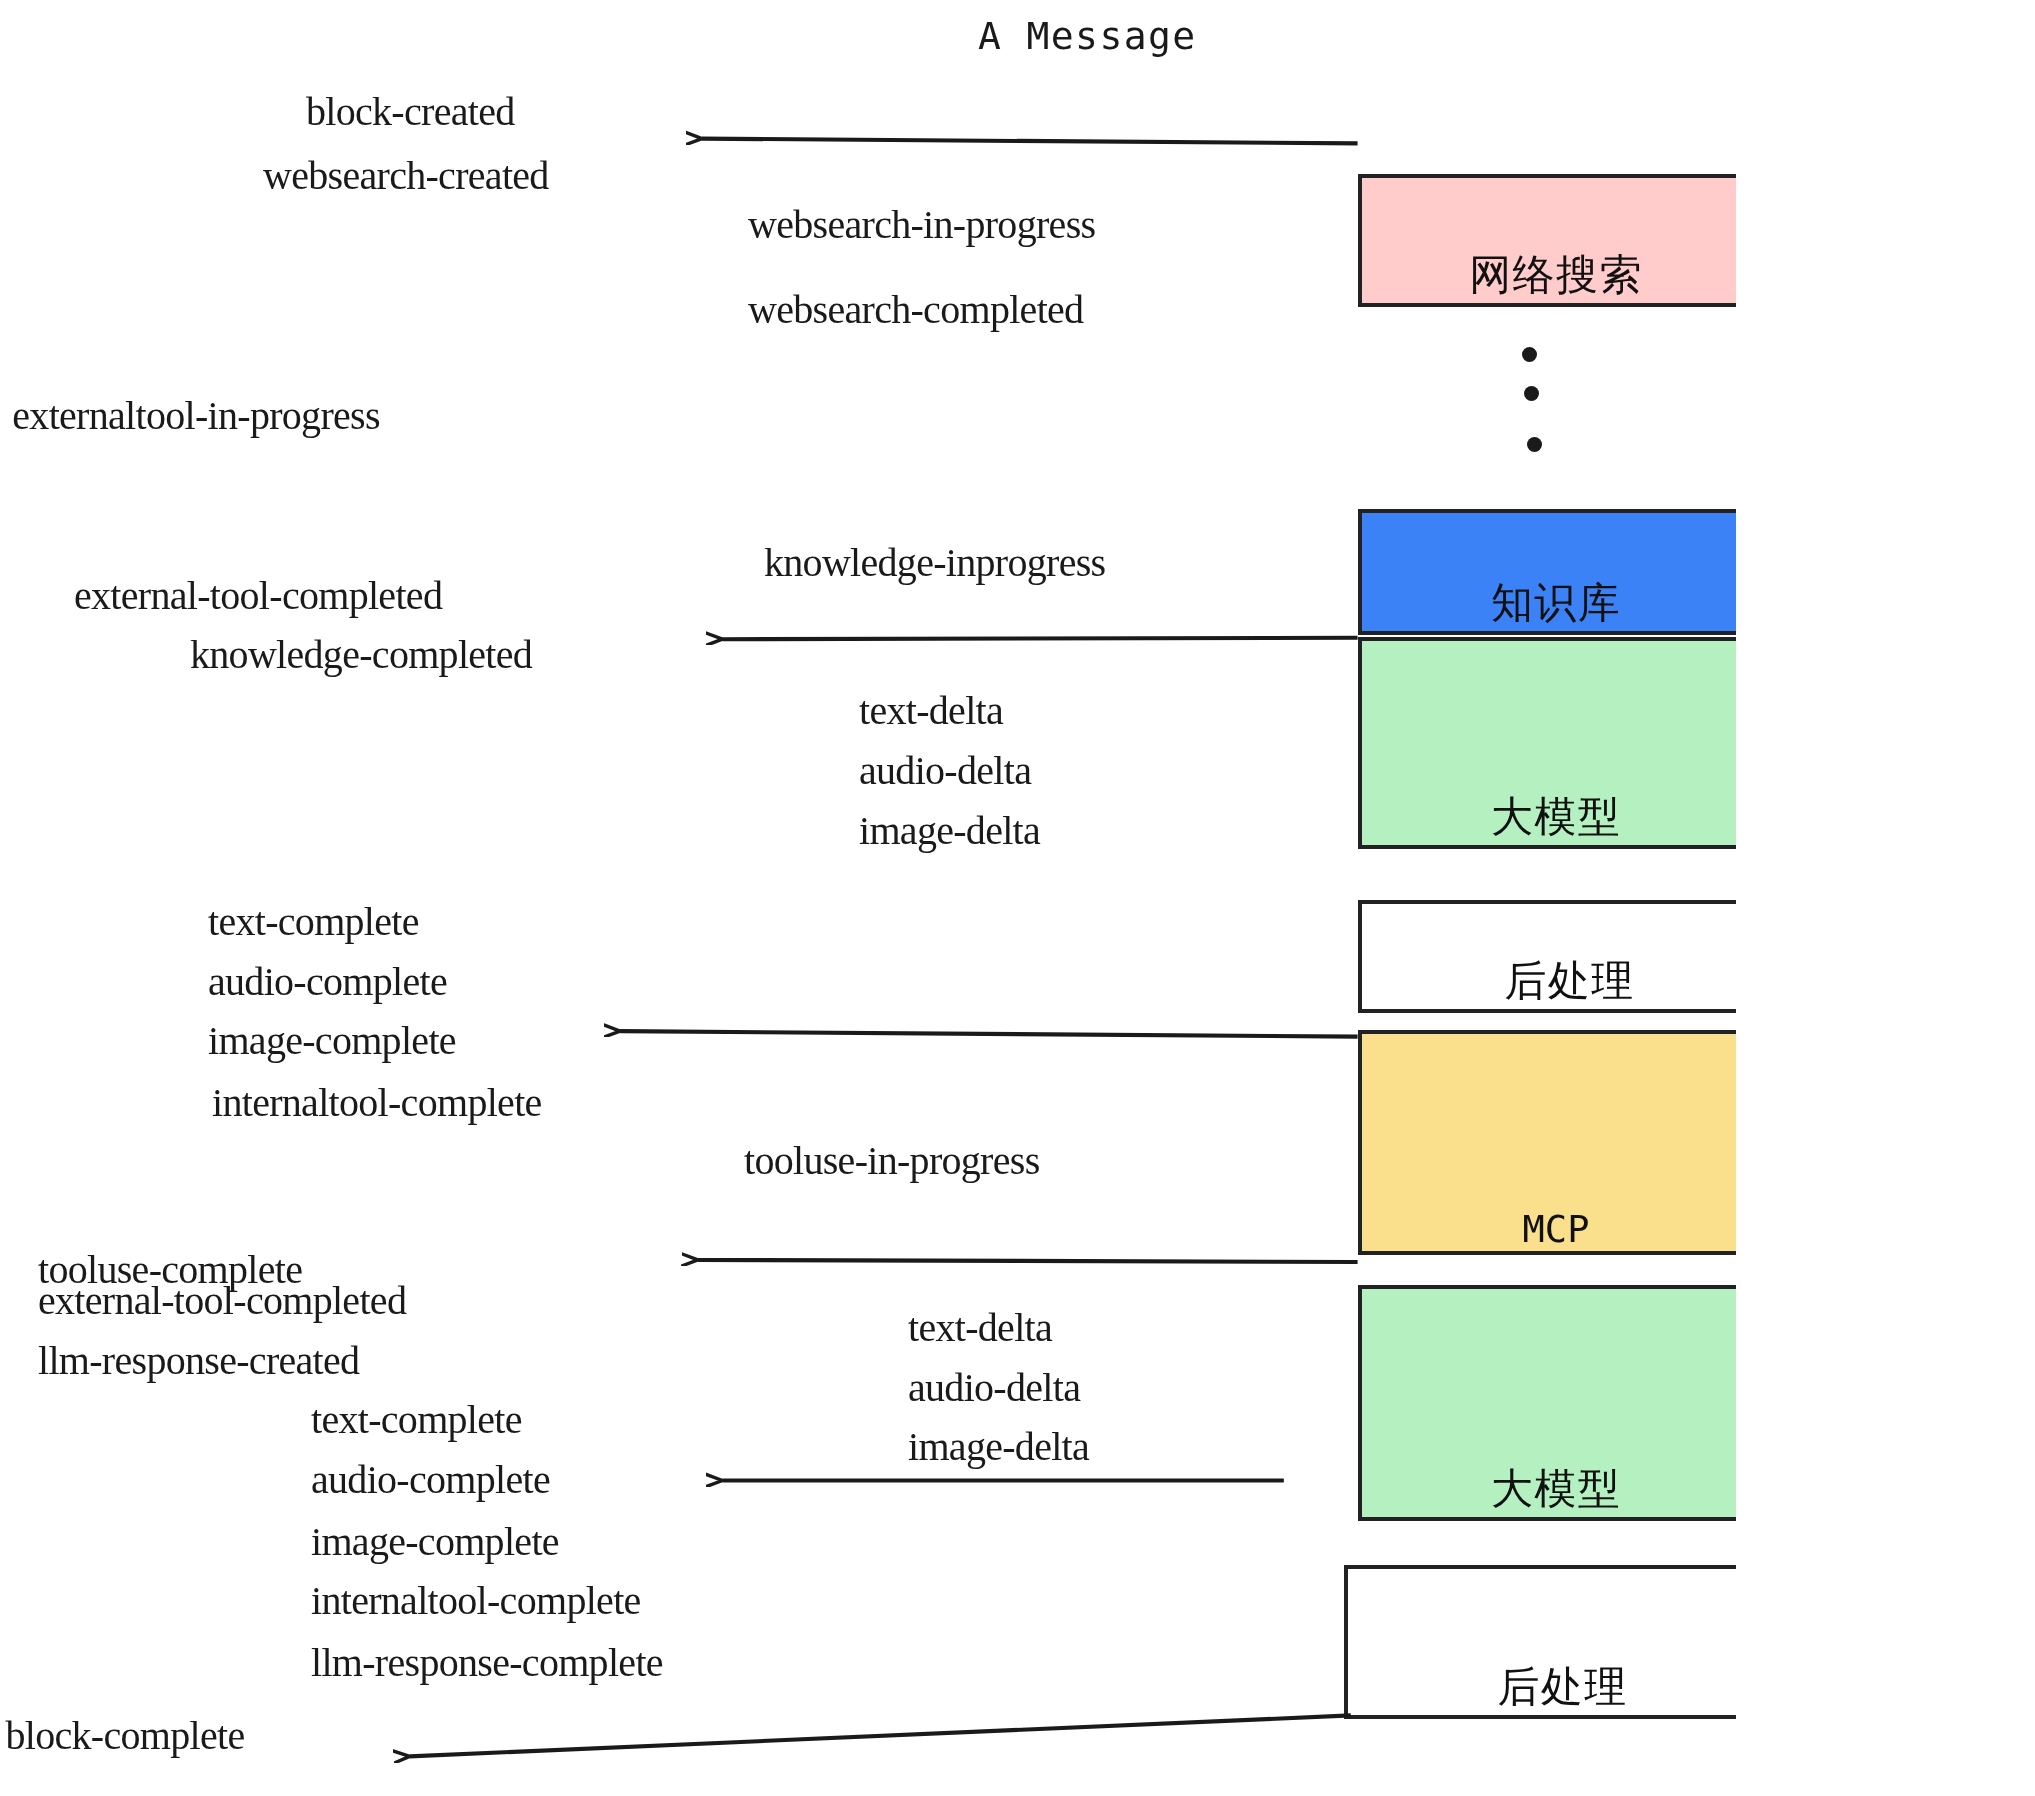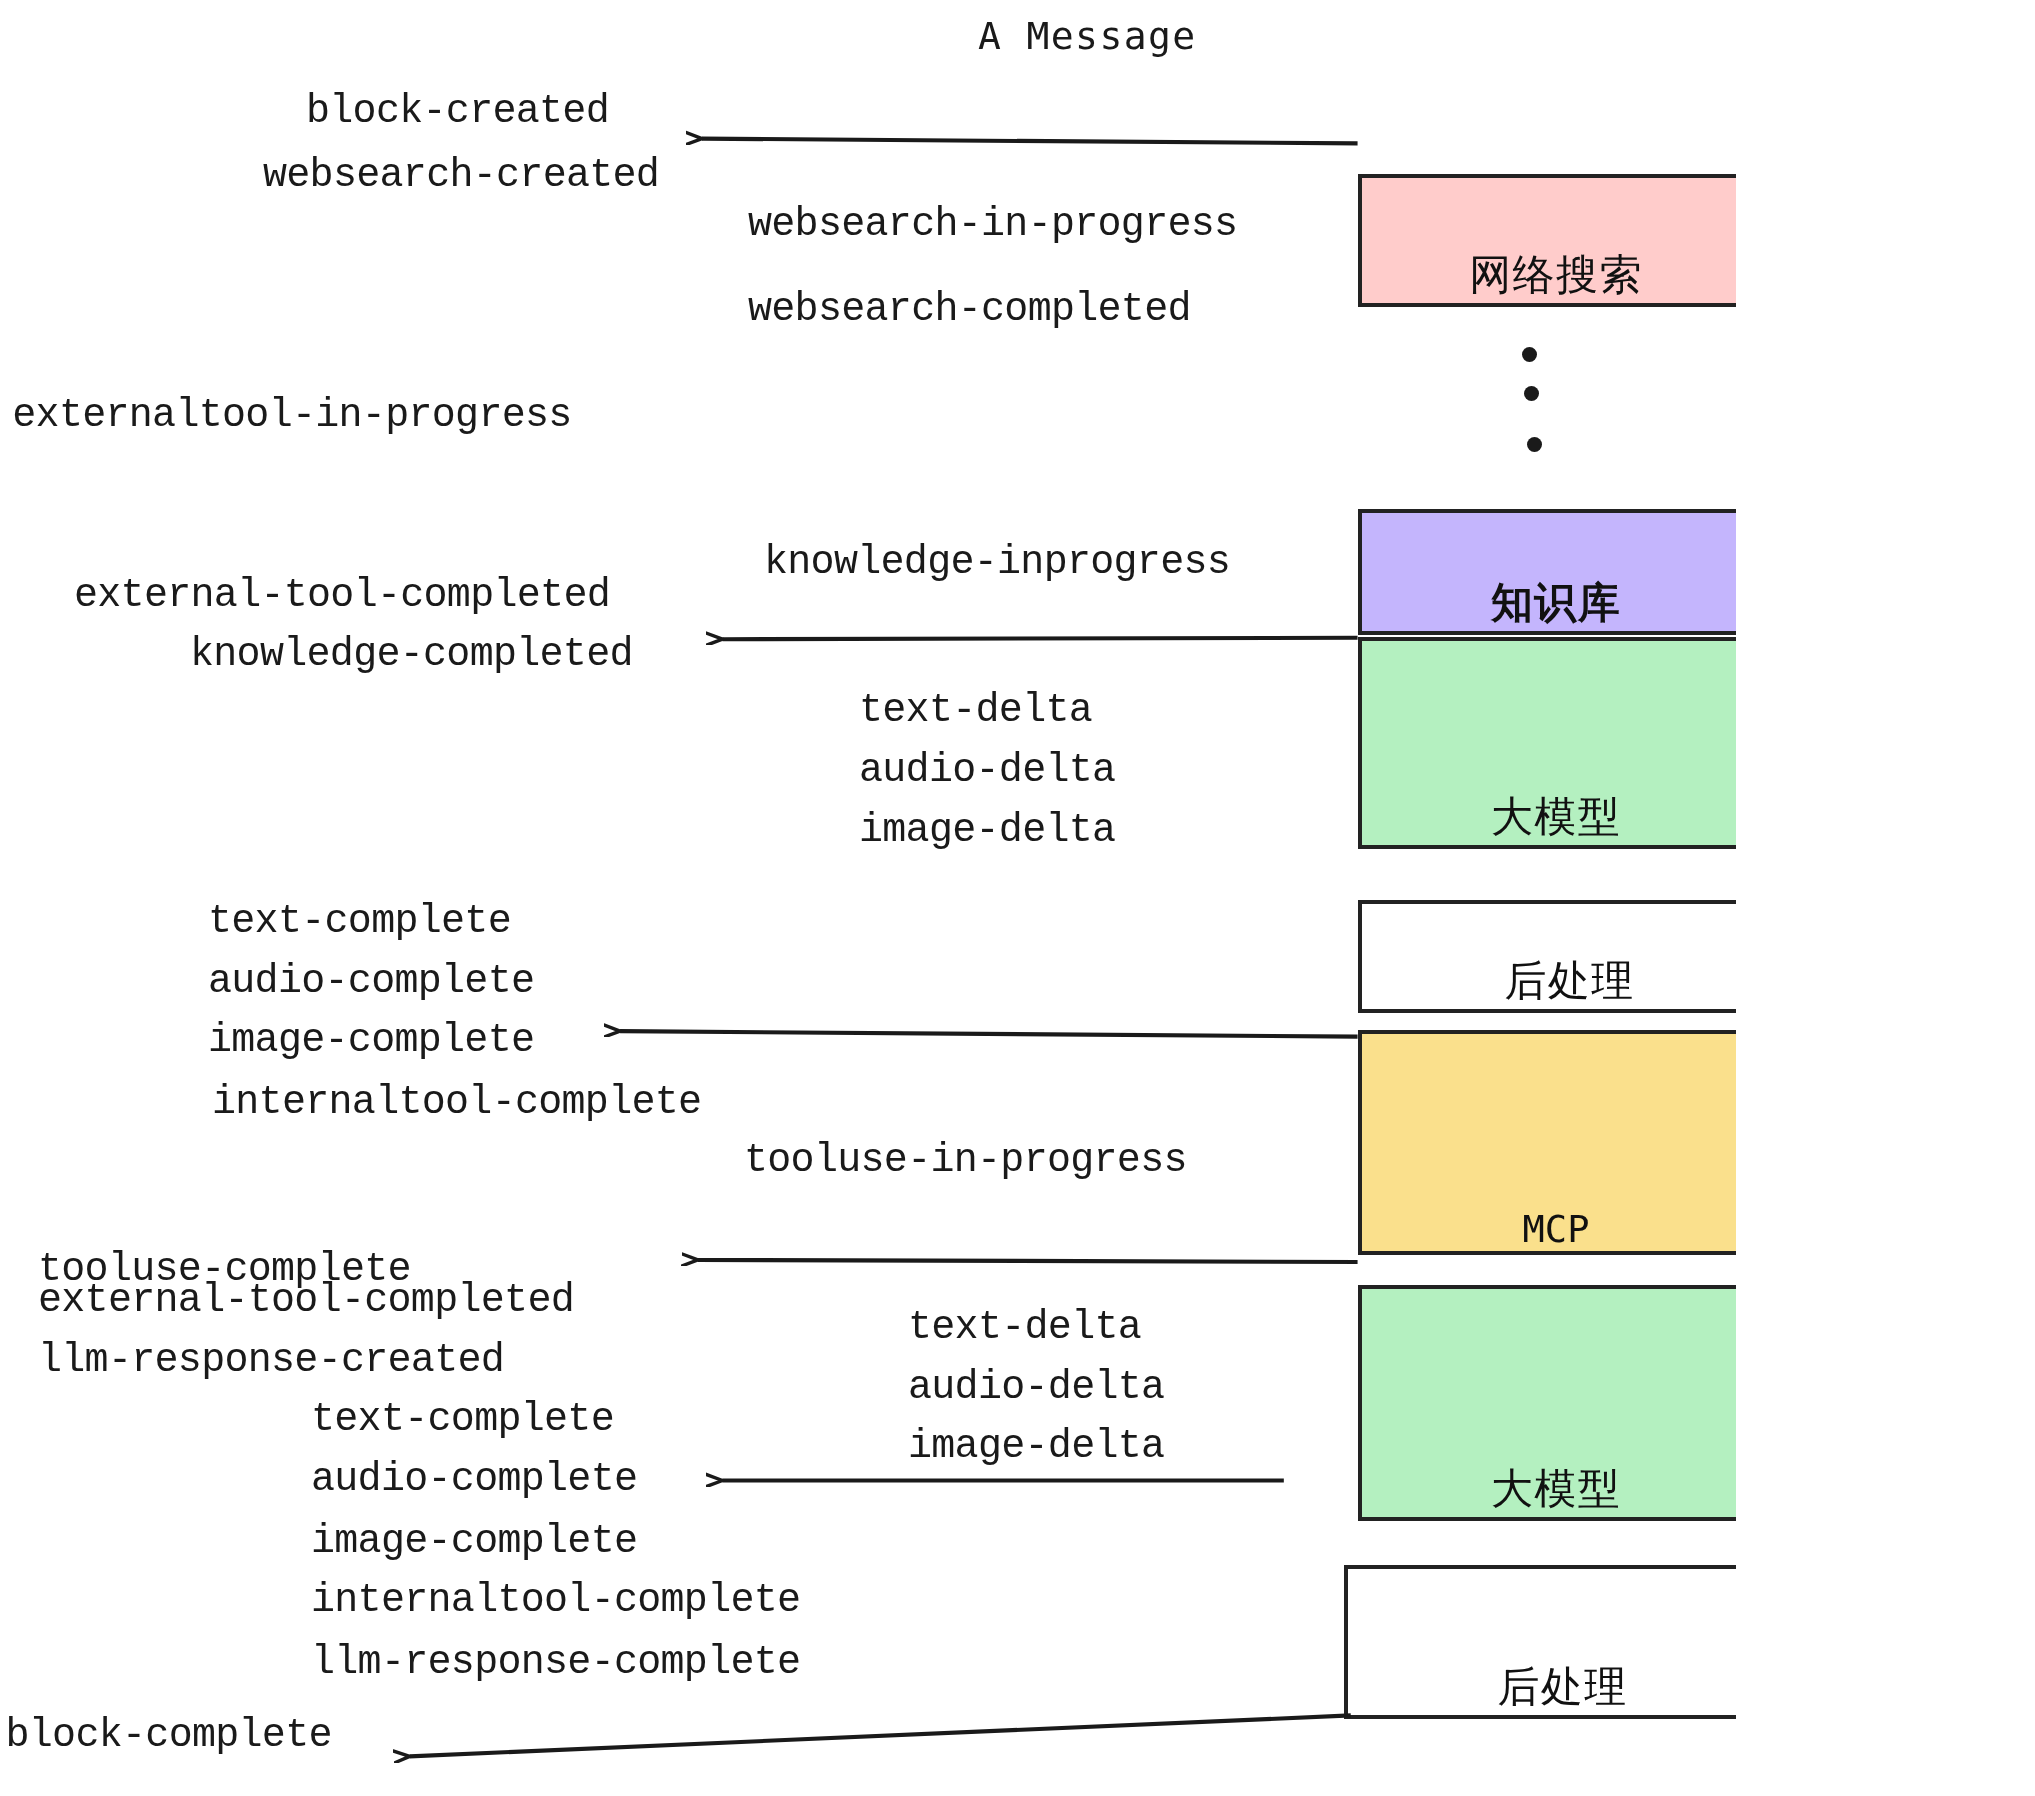--- a/index.html
+++ b/index.html
@@ -20,21 +20,21 @@
   .title {
     position: absolute;
     font-family: "DejaVu Sans Mono", monospace;
     font-size: 38px;
     color: #1a1a1a;
     letter-spacing: 1.4px;
     white-space: pre;
   }
   .evt {
     position: absolute;
-    font-family: Liberation Mono, monospace;
+    font-family: Liberation Serif, serif;
     font-size: 40px;
     color: #1a1a1a;
     white-space: pre;
     letter-spacing: -0.7px;
     line-height: 1;
   }
   .box {
     position: absolute;
     box-sizing: border-box;
     border: 4.1px solid #222222;
@@ -79,21 +79,21 @@
 <body>
 
 <div id="canvas">
 
   <div class="title" style="left:978px; top:13.7px;">A Message</div>
 
   <div class="box" id="box-websearch" style="left:1358px; top:174px; width:396px; height:133px; background:#FFCCCB;">
     <span>网络搜索</span>
   </div>
 
-  <div class="box" id="box-knowledge" style="left:1358px; top:509px; width:396px; height:126px; background:#c4b5fd;font-weight:bold;">
+  <div class="box" id="box-knowledge" style="left:1358px; top:509px; width:396px; height:126px; background:#3b82f6;">
     <span>知识库</span>
   </div>
 
   <div class="box" id="box-llm-top" style="left:1358px; top:637px; width:396px; height:212px; background:#B4F0C0;">
     <span>大模型</span>
   </div>
 
   <div class="box" id="box-post-top" style="left:1358px; top:900px; width:423px; height:113px; background:#FFFFFF;">
     <span>后处理</span>
   </div>

